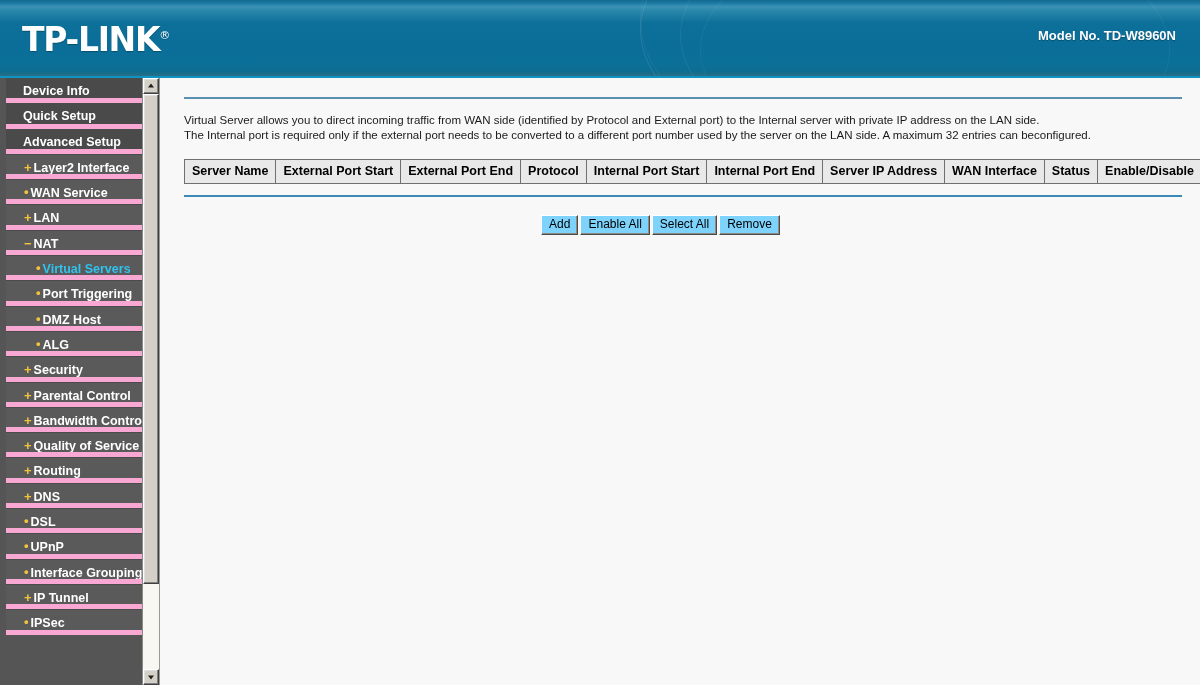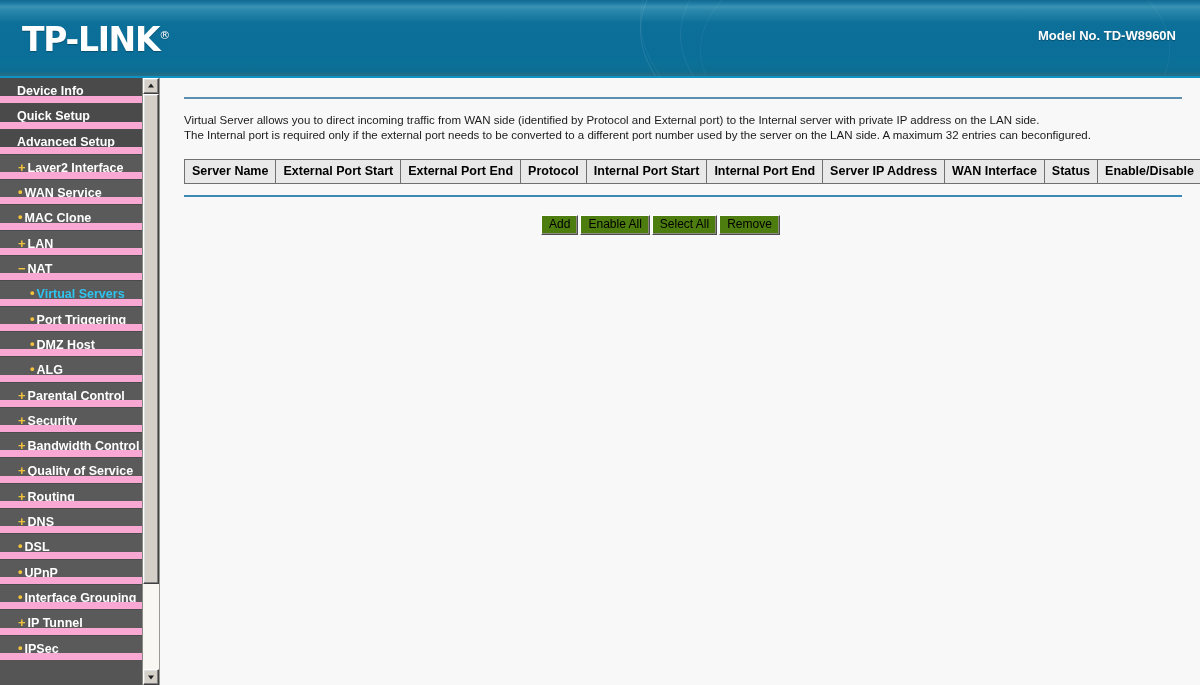--- a/index.html
+++ b/index.html
@@ -93,24 +93,25 @@
   }
   .menu-item {
     position: relative;
     height: 25.3px;
     line-height: 25.3px;
     padding-left: 14px;
     color: #ffffff;
     font-size: 12.5px;
     font-weight: bold;
     white-space: nowrap;
-    border-bottom: 7px solid #f9a8d4;
+    border-bottom: 5px solid #f9a8d4;
     border-top: 1px solid #4b4b4b;
     cursor: pointer;
     overflow: hidden;
+    margin-left: 6px;
   }
   .menu-item.lvl0 {
     background: #4a4a4a;
     padding-left: 17px;
   }
   .menu-item.lvl1 {
     background: #5a5a5a;
     padding-left: 18px;
   }
   .menu-item.lvl2 {
@@ -240,21 +241,21 @@
   #btn-row {
     margin-top: 17px;
     text-align: center;
     padding-right: 40px;
   }
   .btn {
     display: inline-block;
     font-family: "Liberation Sans", sans-serif;
     font-size: 12px;
     color: #000000;
-    background: #4d7c0f;
+    background: #7dd3fc;
     padding: 1px 7px 2px 7px;
     margin: 0 1px;
     border-top: 1px solid #ffffff;
     border-left: 1px solid #ffffff;
     border-right: 1px solid #4c4c4c;
     border-bottom: 1px solid #4c4c4c;
     box-shadow: inset -1px -1px 0 #8d8a82;
     cursor: pointer;
     line-height: 15px;
     white-space: nowrap;
@@ -280,29 +281,28 @@
 
   <div id="body-wrap">
 
     <div id="sidebar">
       <div id="menu">
           <div class="menu-item lvl0"><span class="label">Device Info</span></div>
           <div class="menu-item lvl0"><span class="label">Quick Setup</span></div>
           <div class="menu-item lvl0"><span class="label">Advanced Setup</span></div>
           <div class="menu-item lvl1"><span class="marker plus">+</span><span class="label">Layer2 Interface</span></div>
           <div class="menu-item lvl1"><span class="marker dot">•</span><span class="label">WAN Service</span></div>
-          <div class="menu-item lvl1"><span class="marker dot">•</span><span class="label">MAC Clone</span></div>
           <div class="menu-item lvl1"><span class="marker plus">+</span><span class="label">LAN</span></div>
           <div class="menu-item lvl1"><span class="marker minus">−</span><span class="label">NAT</span></div>
           <div class="menu-item lvl2 active"><span class="marker dot">•</span><span class="label">Virtual Servers</span></div>
           <div class="menu-item lvl2"><span class="marker dot">•</span><span class="label">Port Triggering</span></div>
           <div class="menu-item lvl2"><span class="marker dot">•</span><span class="label">DMZ Host</span></div>
           <div class="menu-item lvl2"><span class="marker dot">•</span><span class="label">ALG</span></div>
+          <div class="menu-item lvl1"><span class="marker plus">+</span><span class="label">Security</span></div>
           <div class="menu-item lvl1"><span class="marker plus">+</span><span class="label">Parental Control</span></div>
-          <div class="menu-item lvl1"><span class="marker plus">+</span><span class="label">Security</span></div>
           <div class="menu-item lvl1"><span class="marker plus">+</span><span class="label">Bandwidth Control</span></div>
           <div class="menu-item lvl1"><span class="marker plus">+</span><span class="label">Quality of Service</span></div>
           <div class="menu-item lvl1"><span class="marker plus">+</span><span class="label">Routing</span></div>
           <div class="menu-item lvl1"><span class="marker plus">+</span><span class="label">DNS</span></div>
           <div class="menu-item lvl1"><span class="marker dot">•</span><span class="label">DSL</span></div>
           <div class="menu-item lvl1"><span class="marker dot">•</span><span class="label">UPnP</span></div>
           <div class="menu-item lvl1"><span class="marker dot">•</span><span class="label">Interface Grouping</span></div>
           <div class="menu-item lvl1"><span class="marker plus">+</span><span class="label">IP Tunnel</span></div>
           <div class="menu-item lvl1"><span class="marker dot">•</span><span class="label">IPSec</span></div>
         </div>

